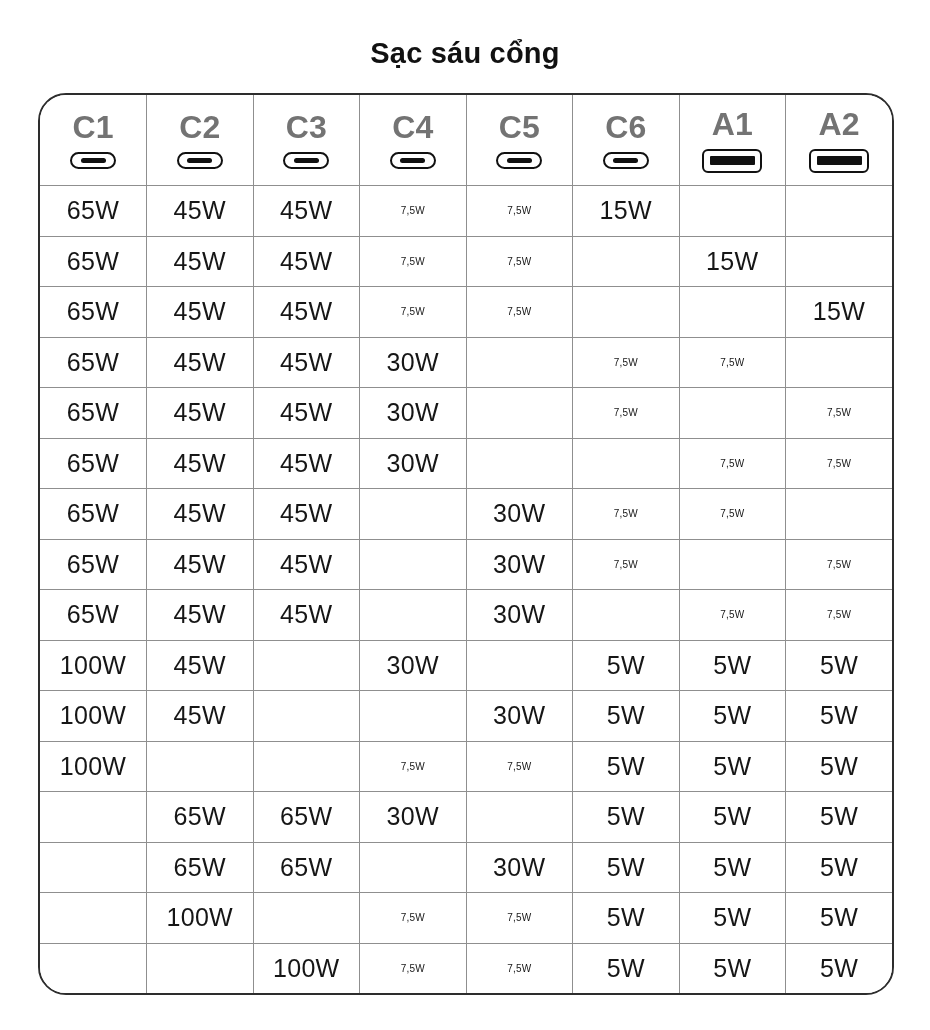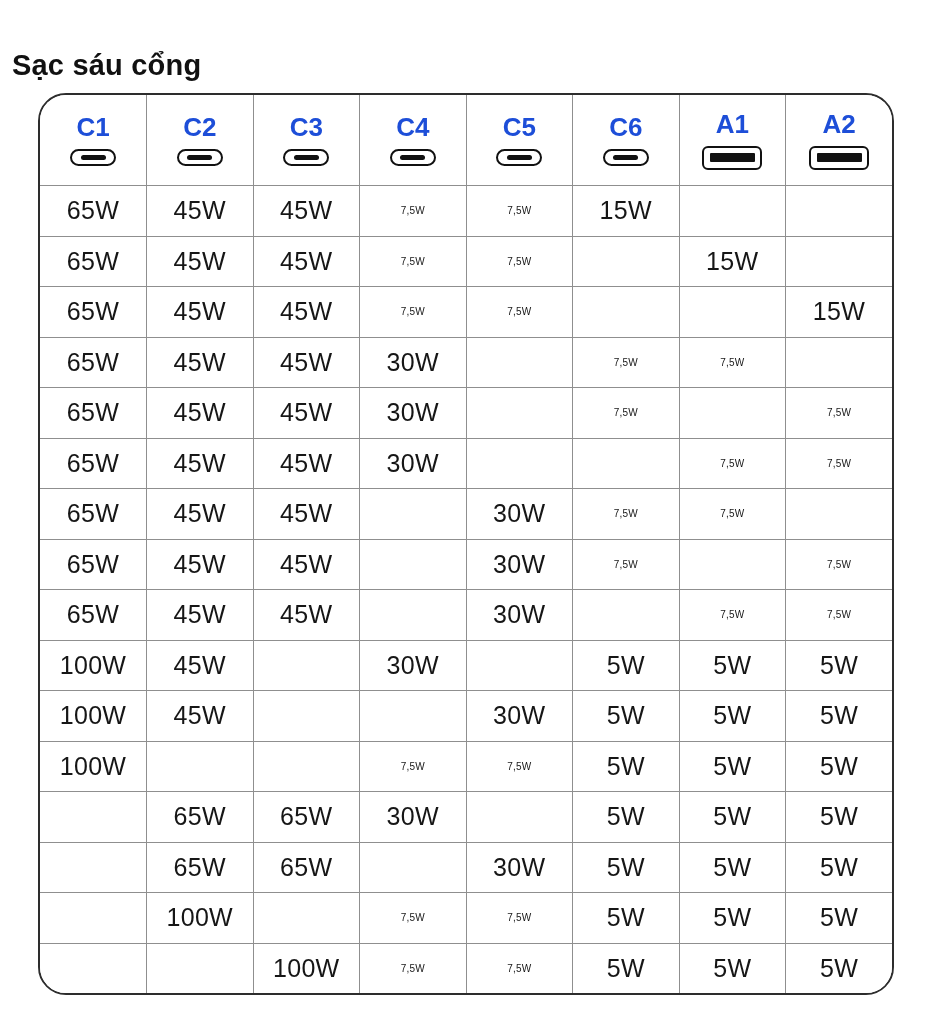--- a/index.html
+++ b/index.html
@@ -5,24 +5,25 @@
   html, body {
     margin: 0;
     padding: 0;
     width: 930px;
     height: 1030px;
     background: #ffffff;
     font-family: "Liberation Sans", sans-serif;
     color: #141414;
   }
   .page-title {
-    margin: 12px;
+    margin: 0;
     padding-top: 34px;
     height: 38px;
     line-height: 38px;
+    text-align: center;
     font-size: 29px;
     font-weight: 600;
     color: #111111;
     letter-spacing: 0.2px;
   }
   .table-wrap {
     box-sizing: border-box;
     position: absolute;
     left: 38px;
     top: 93px;
@@ -52,23 +53,23 @@
   .port-table thead tr th { border-top: none; height: 90px; }
   .port-table tbody tr:last-child td { border-bottom: none; }
 
   .port-head {
     display: flex;
     flex-direction: column;
     align-items: center;
     gap: 9px;
   }
   .port-label {
-    font-size: 26px;
+    font-size: 32px;
     font-weight: 700;
-    color: #1d4ed8;
+    color: #737373;
     line-height: 1;
   }
   .icon { display: flex; align-items: center; justify-content: center; }
   .usb-c-icon {
     box-sizing: border-box;
     width: 46px;
     height: 17px;
     border: 2px solid #111111;
     border-radius: 9px;
   }

